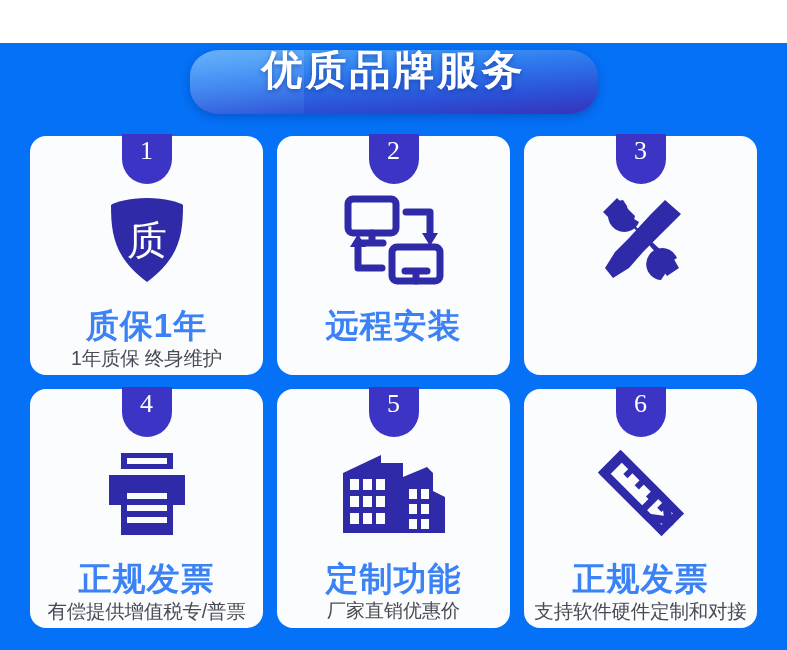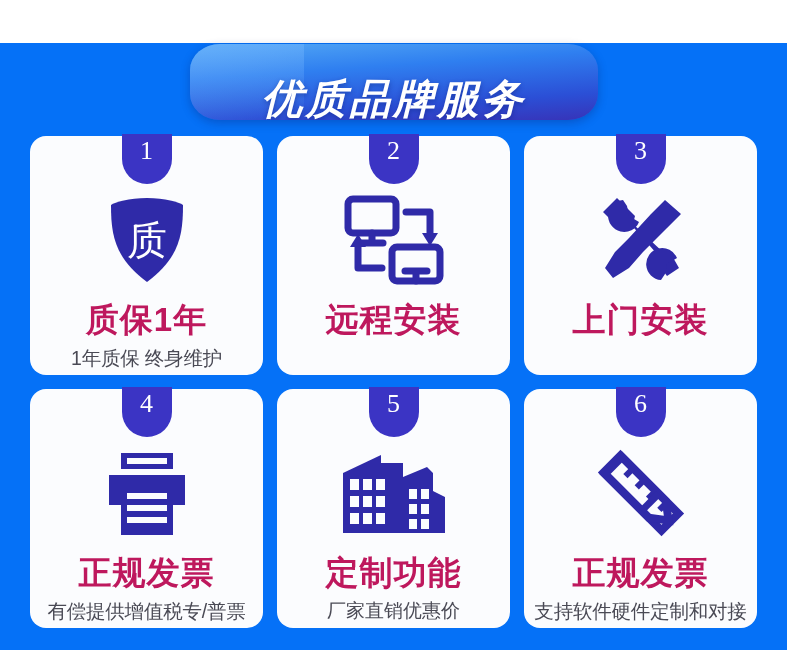--- a/index.html
+++ b/index.html
@@ -37,29 +37,28 @@
     width: 787px;
     height: 70px;
     display: flex;
     align-items: center;
     justify-content: center;
   }
 
   .banner {
     position: relative;
     width: 408px;
-    height: 76px;
+    height: 64px;
     background: linear-gradient(176deg, #53a8f5 0%, #2f7ff0 34%, #2b4fd6 74%, #3733b8 100%);
     border-radius: 30px / 26px;
     box-shadow: 0 3px 10px rgba(10, 30, 110, 0.32);
     display: flex;
-    align-items: flex-end;
+    align-items: flex-start;
     justify-content: center;
     overflow: hidden;
-    font-style: italic;
   }
   
   .banner::before {
     content: "";
     position: absolute;
     left: -6px; top: -4px;
     width: 120px; height: 80px;
     background: linear-gradient(170deg, rgba(120,185,255,.55), rgba(60,100,230,0));
     pointer-events: none;
   }
@@ -125,22 +124,22 @@
   .icon-box {
     margin-top: 58px;
     height: 92px;
     display: flex;
     align-items: center;
     justify-content: center;
   }
   .icon-box svg { display: block; }
 
   .card-title {
-    margin-top: 16px;
-    color: #be185d;
+    margin-top: 22px;
+    color: #3b82f6;
     font-size: 33px;
     font-weight: 700;
     letter-spacing: 1px;
     line-height: 1.1;
     white-space: nowrap;
   }
 
   .card-sub {
     position: absolute;
     left: 50%;
@@ -220,21 +219,20 @@
 
           <g fill="#2f2aa8">
             <path d="M70 6 L56 20 L34 44 L20 58 L10 74 L18 84 L34 74 L48 58 L72 34 L86 20 L70 6 Z"></path>
           </g>
 
           <path d="M28 6 a16 16 0 1 0 16 22 l-10 -6 l-2 -10 z" fill="#2f2aa8"></path>
 
           <path d="M66 86 a16 16 0 1 1 16 -22 l-10 6 l-2 10 z" fill="#2f2aa8"></path>
         </svg>
       </div>
-      <div class="card-title">上门安装</div>
     </div>
 
     <div class="card">
       <div class="badge">
         <span class="badge-num">4</span>
       </div>
       <div class="icon-box">
         <svg width="88" height="88" viewBox="0 0 88 88">
           <g fill="#2f2aa8">
             <rect x="18" y="4" width="52" height="16"></rect>

